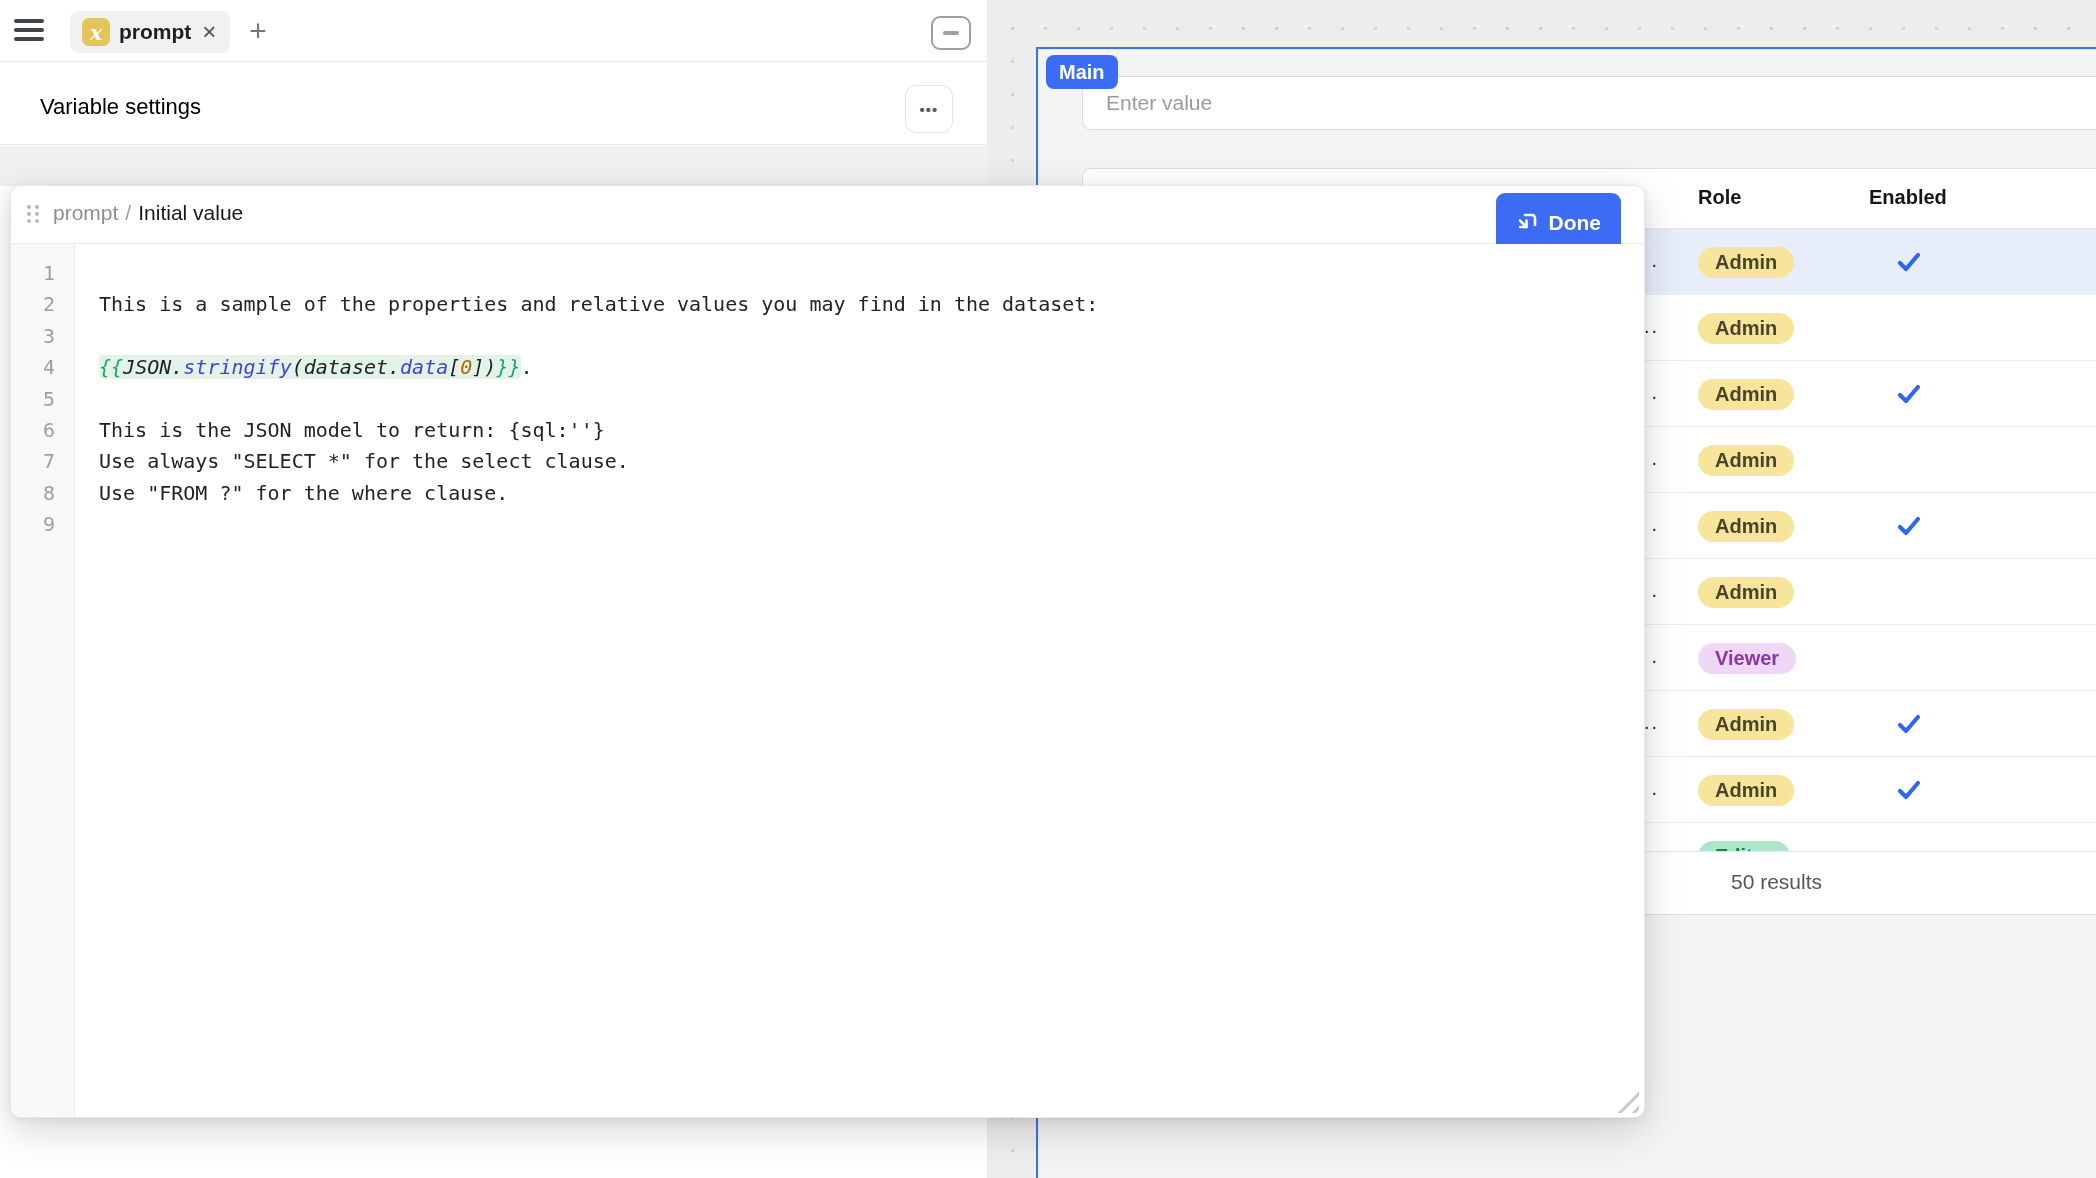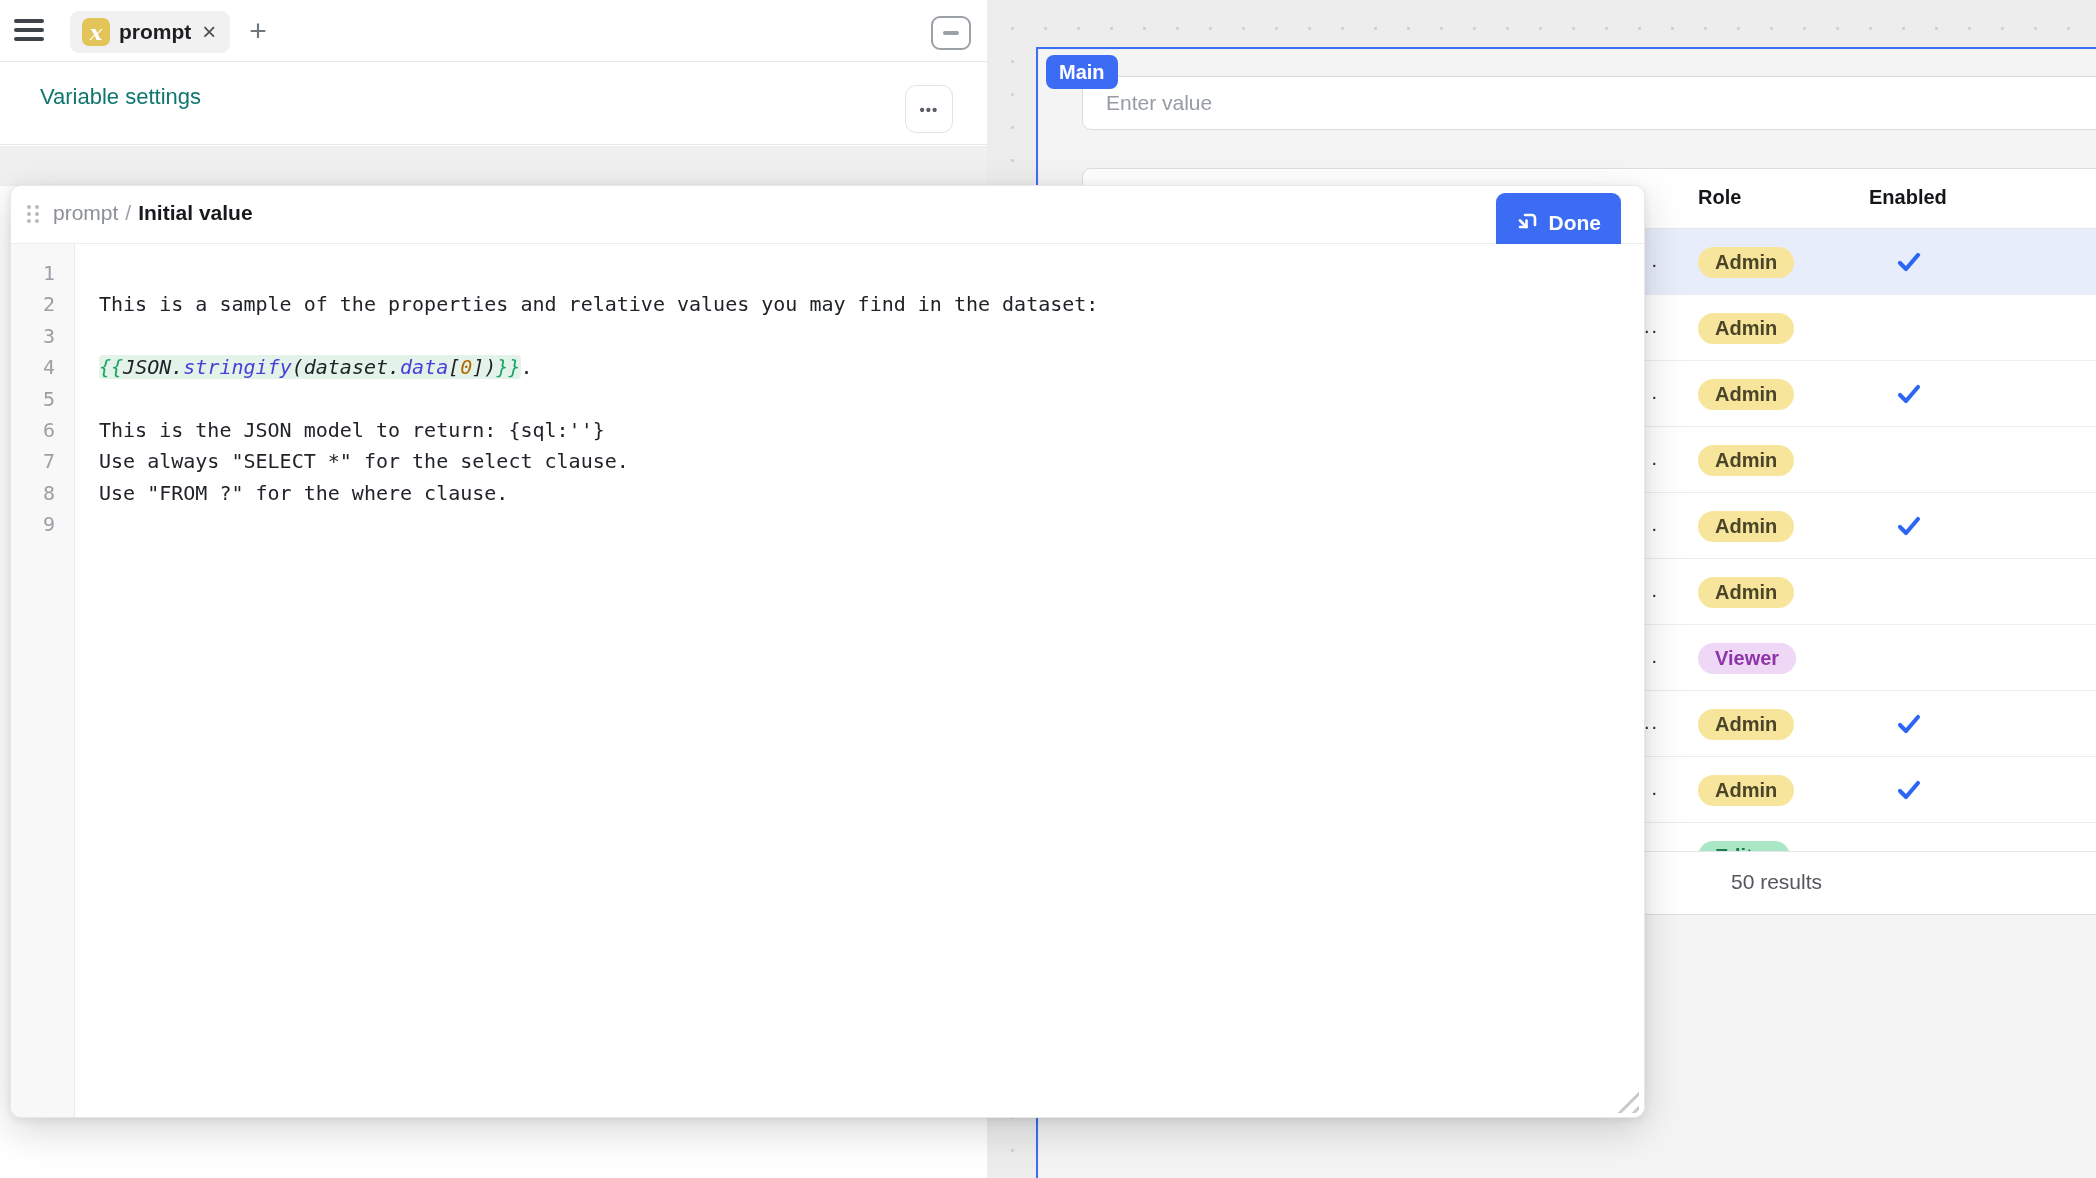--- a/index.html
+++ b/index.html
@@ -19,21 +19,21 @@
     display:flex; align-items:center; justify-content:center; }
   #tab .tlabel { font-size:21px; font-weight:600; color:#1c1e22; }
   #tab .tclose { font-size:24px; color:#4b4f55; line-height:1; padding:0 2px; }
   #add-tab { left:240px; top:13px; width:36px; height:36px; font-size:30px; color:#71757c;
     display:flex; align-items:center; justify-content:center; }
   #collapse-btn { left:931px; top:16px; width:40px; height:34px; border:2.5px solid #9ca1a8;
     border-radius:9px; display:flex; align-items:center; justify-content:center; }
   #collapse-btn div { width:16px; height:3.5px; background:#9ca1a8; border-radius:2px; }
 
   #panel-header { left:0; top:62px; width:987px; height:83px; border-bottom:1px solid #e9e9eb; background:#fff; }
-  #panel-title { left:40px; top:84px; font-size:22px; font-weight:500; color:#0f766e; }
+  #panel-title { left:40px; top:94px; font-size:22px; font-weight:500; color:#000000; }
   #more-btn { left:905px; top:85px; width:48px; height:48px; border:1px solid #e2e3e7; border-radius:11px;
     background:#fff; display:flex; align-items:center; justify-content:center;
     color:#5a5e66; font-size:15px; letter-spacing:1px; font-weight:700; }
   #gray-strip { left:0; top:146px; width:987px; height:40px; background:#f0f0f1; }
 
   
   #canvas { left:987px; top:0; width:1109px; height:1178px; background:#ededee;
     background-image:radial-gradient(#d2d3d5 1.6px, transparent 1.8px); background-size:33px 33px;
     background-position:9px 12px; }
   #frame-border { left:1036px; top:47px; width:1060px; height:1131px;
@@ -67,21 +67,21 @@
   #modal { left:10px; top:185px; width:1635px; height:933px; background:#fff; border-radius:11px;
     border:1px solid #e8e8ea; box-shadow:0 12px 40px rgba(0,0,0,.16), 0 2px 8px rgba(0,0,0,.08);
     z-index:50; overflow:hidden; }
   #modal-header { height:58px; border-bottom:1px solid #ebecee; position:relative; background:#fff; }
   #drag-handle { position:absolute; left:16px; top:19px; width:13px; height:22px;
     display:grid; grid-template-columns:4px 4px; grid-auto-rows:4px; gap:3px 4px; cursor:grab; }
   #drag-handle i { background:#b7bac0; border-radius:50%; }
   #mh-title { position:absolute; left:42px; top:15px; font-size:21px; }
   #mh-title .parent { color:#8b9097; }
   #mh-title .sep { color:#9aa0a7; padding:0 7px; }
-  #mh-title .current { color:#17191c; font-weight:700; }
+  #mh-title .current { color:#17191c; font-weight:400; }
   #done-btn { position:absolute; right:23px; top:7px; height:60px; padding:0 20px; background:#3b6cf3;
     border:none; border-radius:9px; color:#fff; font-size:21px; font-weight:600;
     font-family:"Liberation Sans", sans-serif; display:flex; align-items:center; gap:11px; cursor:pointer; }
 
   #editor { position:relative; height:874px; background:#fff; }
   #gutter-bg { position:absolute; left:0; top:0; width:64px; height:100%; background:#f8f8f9;
     border-right:1px solid #ececee; }
   #code-lines { position:absolute; left:0; top:14px; width:100%;
     font-family:"DejaVu Sans Mono", monospace; font-size:20px; line-height:31.4px; }
   .cl { display:flex; white-space:pre; }

